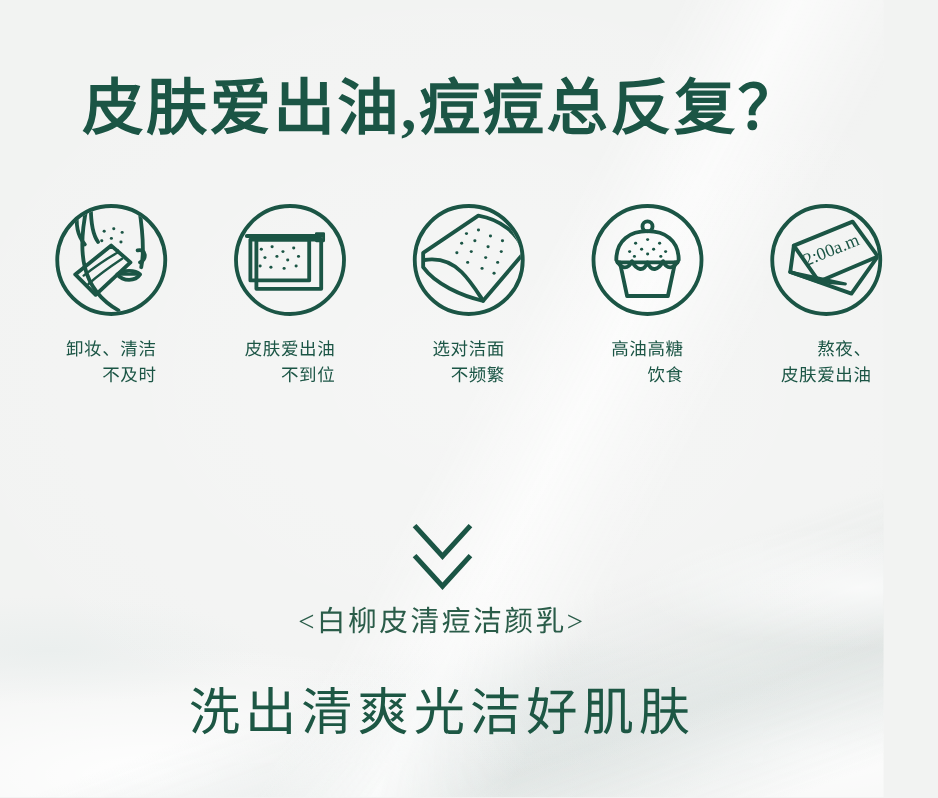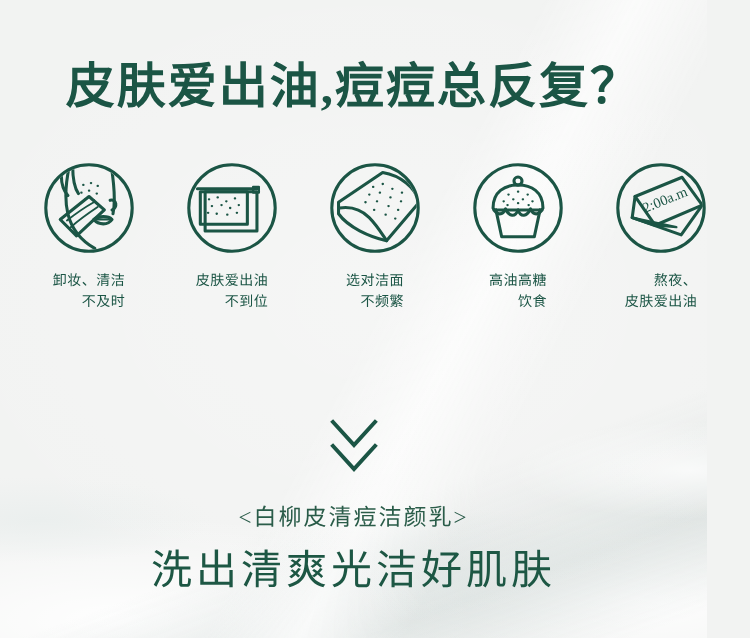--- a/index.html
+++ b/index.html
@@ -113,21 +113,21 @@
     left: 50%;
     top: 418px;
     transform: translateX(-50%);
     width: 60px;
     height: 58px;
   }
 
   .product-name {
     position: absolute;
     left: 0; right: 0;
-    top: 498px;
+    top: 478px;
     text-align: center;
     color: #2a5c49;
     font-size: 23px;
     letter-spacing: 2px;
     white-space: nowrap;
     font-family: "Liberation Serif", "DejaVu Serif", serif;
   }
 
   .closing {
     position: absolute;

